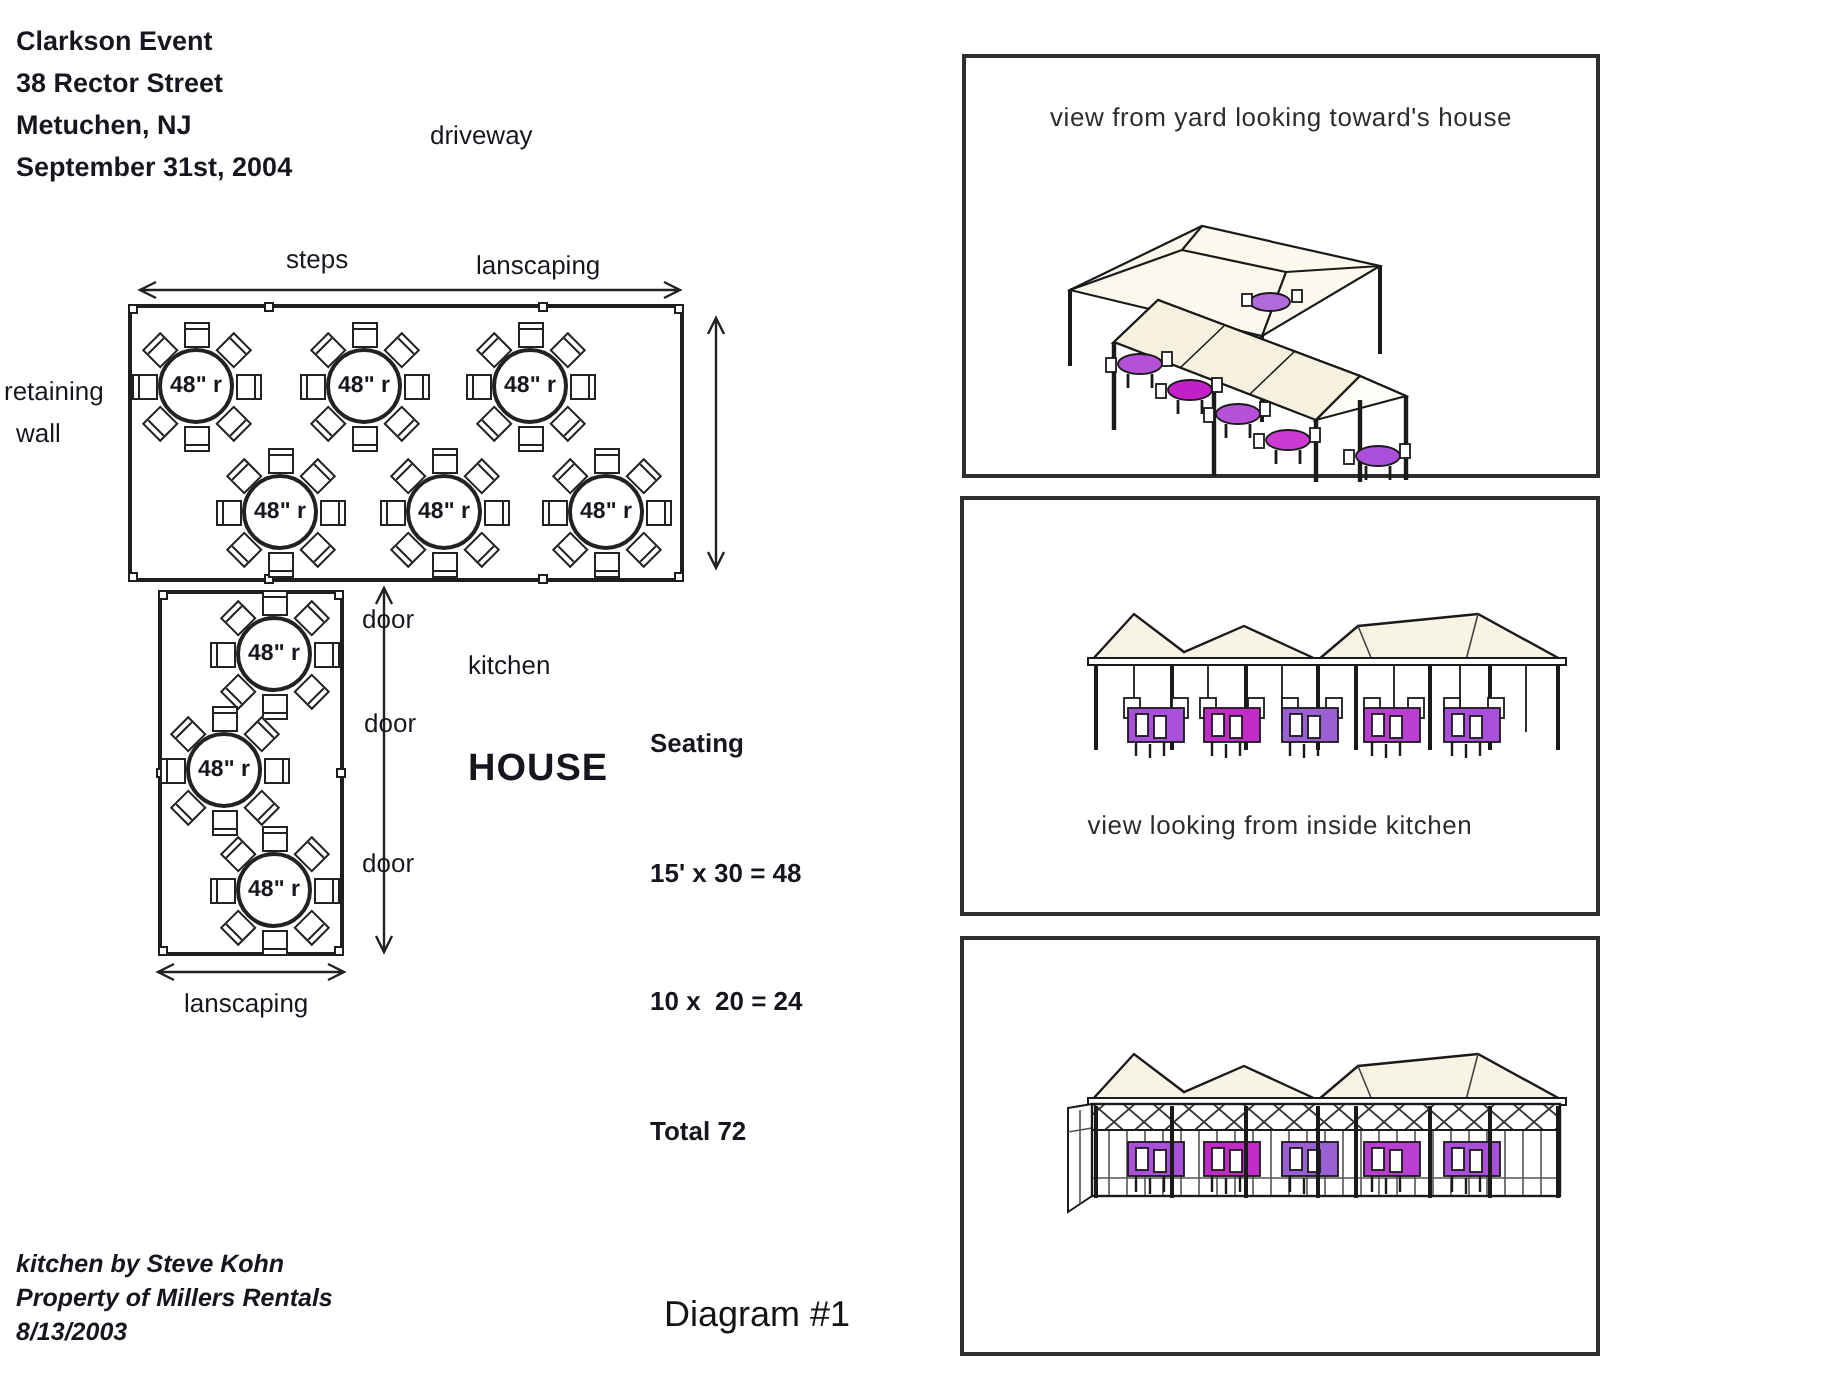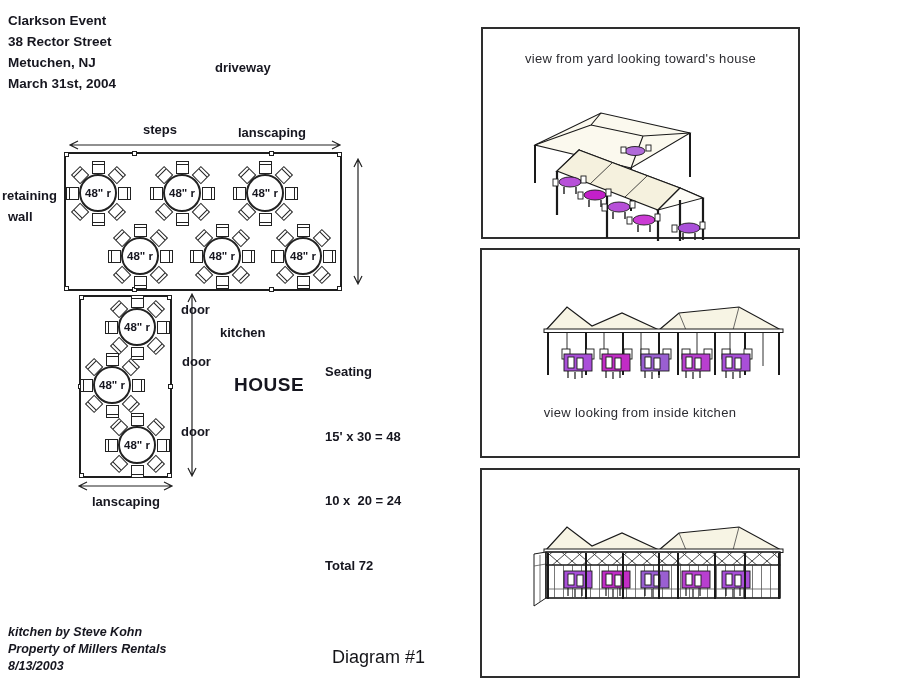--- a/index.html
+++ b/index.html
@@ -1,21 +1,21 @@
 <!DOCTYPE html>
 <html><head>
 <meta charset="utf-8">
 <style>
   * { box-sizing: border-box; }
   body { margin: 0; background: #ffffff; }
   .canvas {
     position: relative; width: 831px; height: 687px; background: #fff;
     font-family: "Liberation Sans", sans-serif; color: #16161f; overflow: hidden;
   }
-  .lbl { position: absolute; font-size: 13px; font-weight: 700; white-space: pre; z-index: 3; }
+  .lbl { position: absolute; font-size: 13px; font-weight: 400; white-space: pre; z-index: 3; }
   .header-block { position: absolute; left: 8px; top: 10px; line-height: 21px; font-size: 13.5px; font-weight: 700; }
   .credit-block { position: absolute; left: 8px; top: 624px; line-height: 17px; font-size: 12.5px; font-weight: 700; font-style: italic; }
   .diagram-label { position: absolute; left: 332px; top: 647px; font-size: 18px; font-weight: 400; color: #141418; }
 
   .tent-rect { position: absolute; background: #fff; border: 2px solid #1e1e1e; z-index: 1; }
   .pole { position: absolute; width: 5px; height: 5px; background: #fff; border: 1px solid #1e1e1e; }
 
   .table { position: absolute; width: 0; height: 0; z-index: 2; }
   .chair {
     position: absolute; left: -6.5px; top: -6.5px; width: 13px; height: 13px;
@@ -42,21 +42,21 @@
 </style>
 </head>
 <body>
 
 <div class="canvas">
 
   <div class="header-block">
     <div>Clarkson Event</div>
     <div>38 Rector Street</div>
     <div>Metuchen, NJ</div>
-    <div>March 31st, 2004</div>
+    <div>September 31st, 2004</div>
   </div>
 
   <div class="lbl" style="left:215px; top:60px;">driveway</div>
   <div class="lbl" style="left:99px; top:122px;margin-left:44px;">steps</div>
   <div class="lbl" style="left:238px; top:125px;">lanscaping</div>
   <div class="lbl" style="left:2px; top:188px;">retaining</div>
   <div class="lbl" style="left:8px; top:209px;">wall</div>
 
   <svg class="plan-arrows" width="470" height="520" viewBox="0 0 470 520">
     <g stroke="#222" stroke-width="1.2" fill="none">
@@ -181,21 +181,21 @@
       <div class="chair" style="transform: rotate(45deg) translateY(-26px);"></div>
       <div class="chair" style="transform: rotate(90deg) translateY(-26px);"></div>
       <div class="chair" style="transform: rotate(135deg) translateY(-26px);"></div>
       <div class="chair" style="transform: rotate(180deg) translateY(-26px);"></div>
       <div class="chair" style="transform: rotate(225deg) translateY(-26px);"></div>
       <div class="chair" style="transform: rotate(270deg) translateY(-26px);"></div>
       <div class="chair" style="transform: rotate(315deg) translateY(-26px);"></div>
     </div>
 
   <div class="lbl" style="left:181px; top:302px;">door</div>
-  <div class="lbl" style="left:220px; top:325px;">kitchen</div>
+  <div class="lbl" style="left:191px; top:325px;padding-left:43px;">kitchen</div>
   <div class="lbl" style="left:182px; top:354px;">door</div>
   <div class="house-lbl">HOUSE</div>
   <div class="lbl" style="left:181px; top:424px;">door</div>
   <div class="lbl" style="left:92px; top:494px;">lanscaping</div>
 
   <div class="seating-block">
     <div>Seating</div>
     <div>15' x 30 = 48</div>
     <div>10 x  20 = 24</div>
     <div>Total 72</div>

